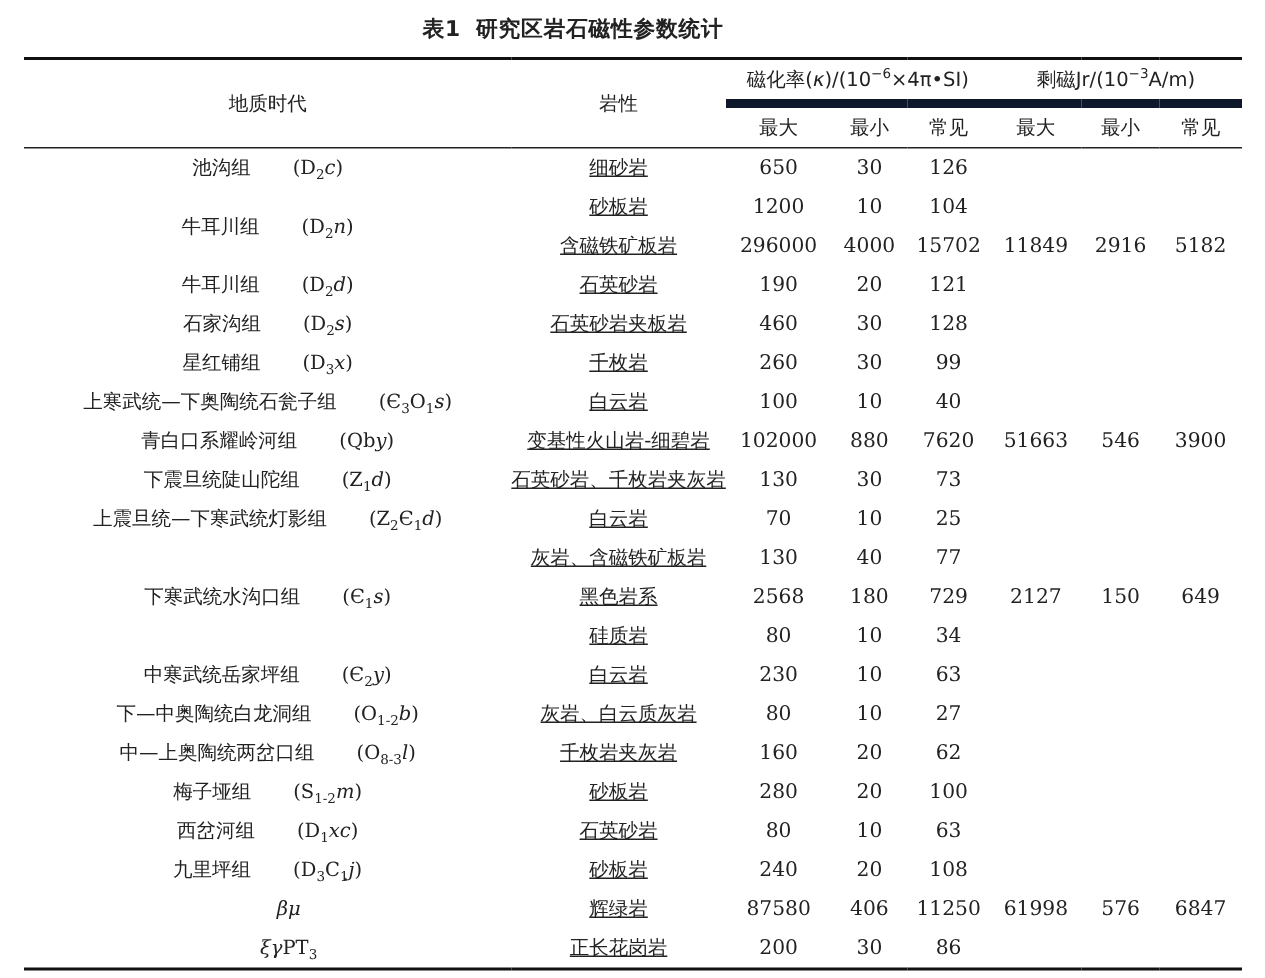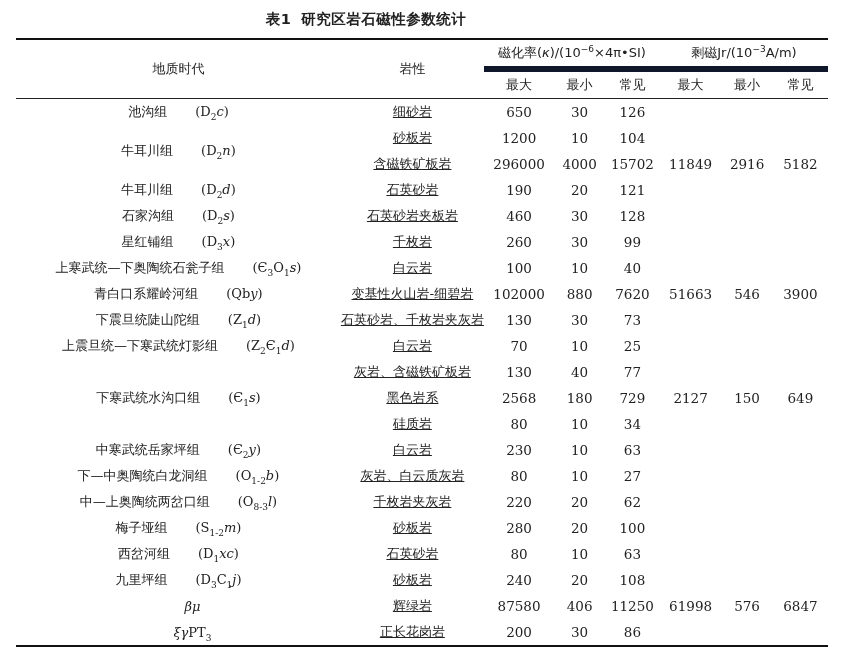--- a/index.html
+++ b/index.html
@@ -1,17 +1,17 @@
 <!DOCTYPE html>
 <html><head>
 <meta charset="utf-8">
 <style>
   html,body{margin:0;padding:0;background:#fff;}
   body{width:843px;height:652px;overflow:hidden;font-family:"DejaVu Serif","Liberation Serif",serif;color:#222;}
-  .caption{position:absolute;top:10px;left:0;width:732px;text-align:center;font-family:"DejaVu Sans","Liberation Sans",sans-serif;font-weight:bold;font-size:14.5px;letter-spacing:0.5px;}
+  .caption{position:absolute;top:10px;left:16px;width:732px;text-align:center;font-family:"DejaVu Sans","Liberation Sans",sans-serif;font-weight:bold;font-size:14.5px;letter-spacing:0.5px;}
   .caption .num{margin-right:10px;}
   table{position:absolute;top:38px;left:16px;width:812px;border-collapse:collapse;font-size:13.5px;}
   th,td{text-align:center;padding:0;white-space:nowrap;font-weight:normal;}
   thead tr.h1 th{height:26px;}
   thead tr.h2 th{height:26px;}
   tbody td{height:26px;}
   .rule-top{border-top:2.5px solid #111;}
   .rule-mid{border-bottom:1.2px solid #222;}
   .rule-sub{border-bottom:6px solid #0f172a;}
   .rule-bot{border-bottom:2.5px solid #111;}
@@ -203,21 +203,21 @@
         <td>80</td>
         <td>10</td>
         <td>27</td>
         <td></td>
         <td></td>
         <td></td>
       </tr>
       <tr>
         <td class="col-strat"><span>中—上奥陶统两岔口组</span><span class="sym">(<span>O</span><sub>8-3</sub><i>l</i>)</span></td>
         <td class="col-lith">千枚岩夹灰岩</td>
-        <td>220</td>
+        <td>160</td>
         <td>20</td>
         <td>62</td>
         <td></td>
         <td></td>
         <td></td>
       </tr>
       <tr>
         <td class="col-strat"><span>梅子垭组</span><span class="sym">(<span>S</span><sub>1-2</sub><i>m</i>)</span></td>
         <td class="col-lith">砂板岩</td>
         <td>280</td>

